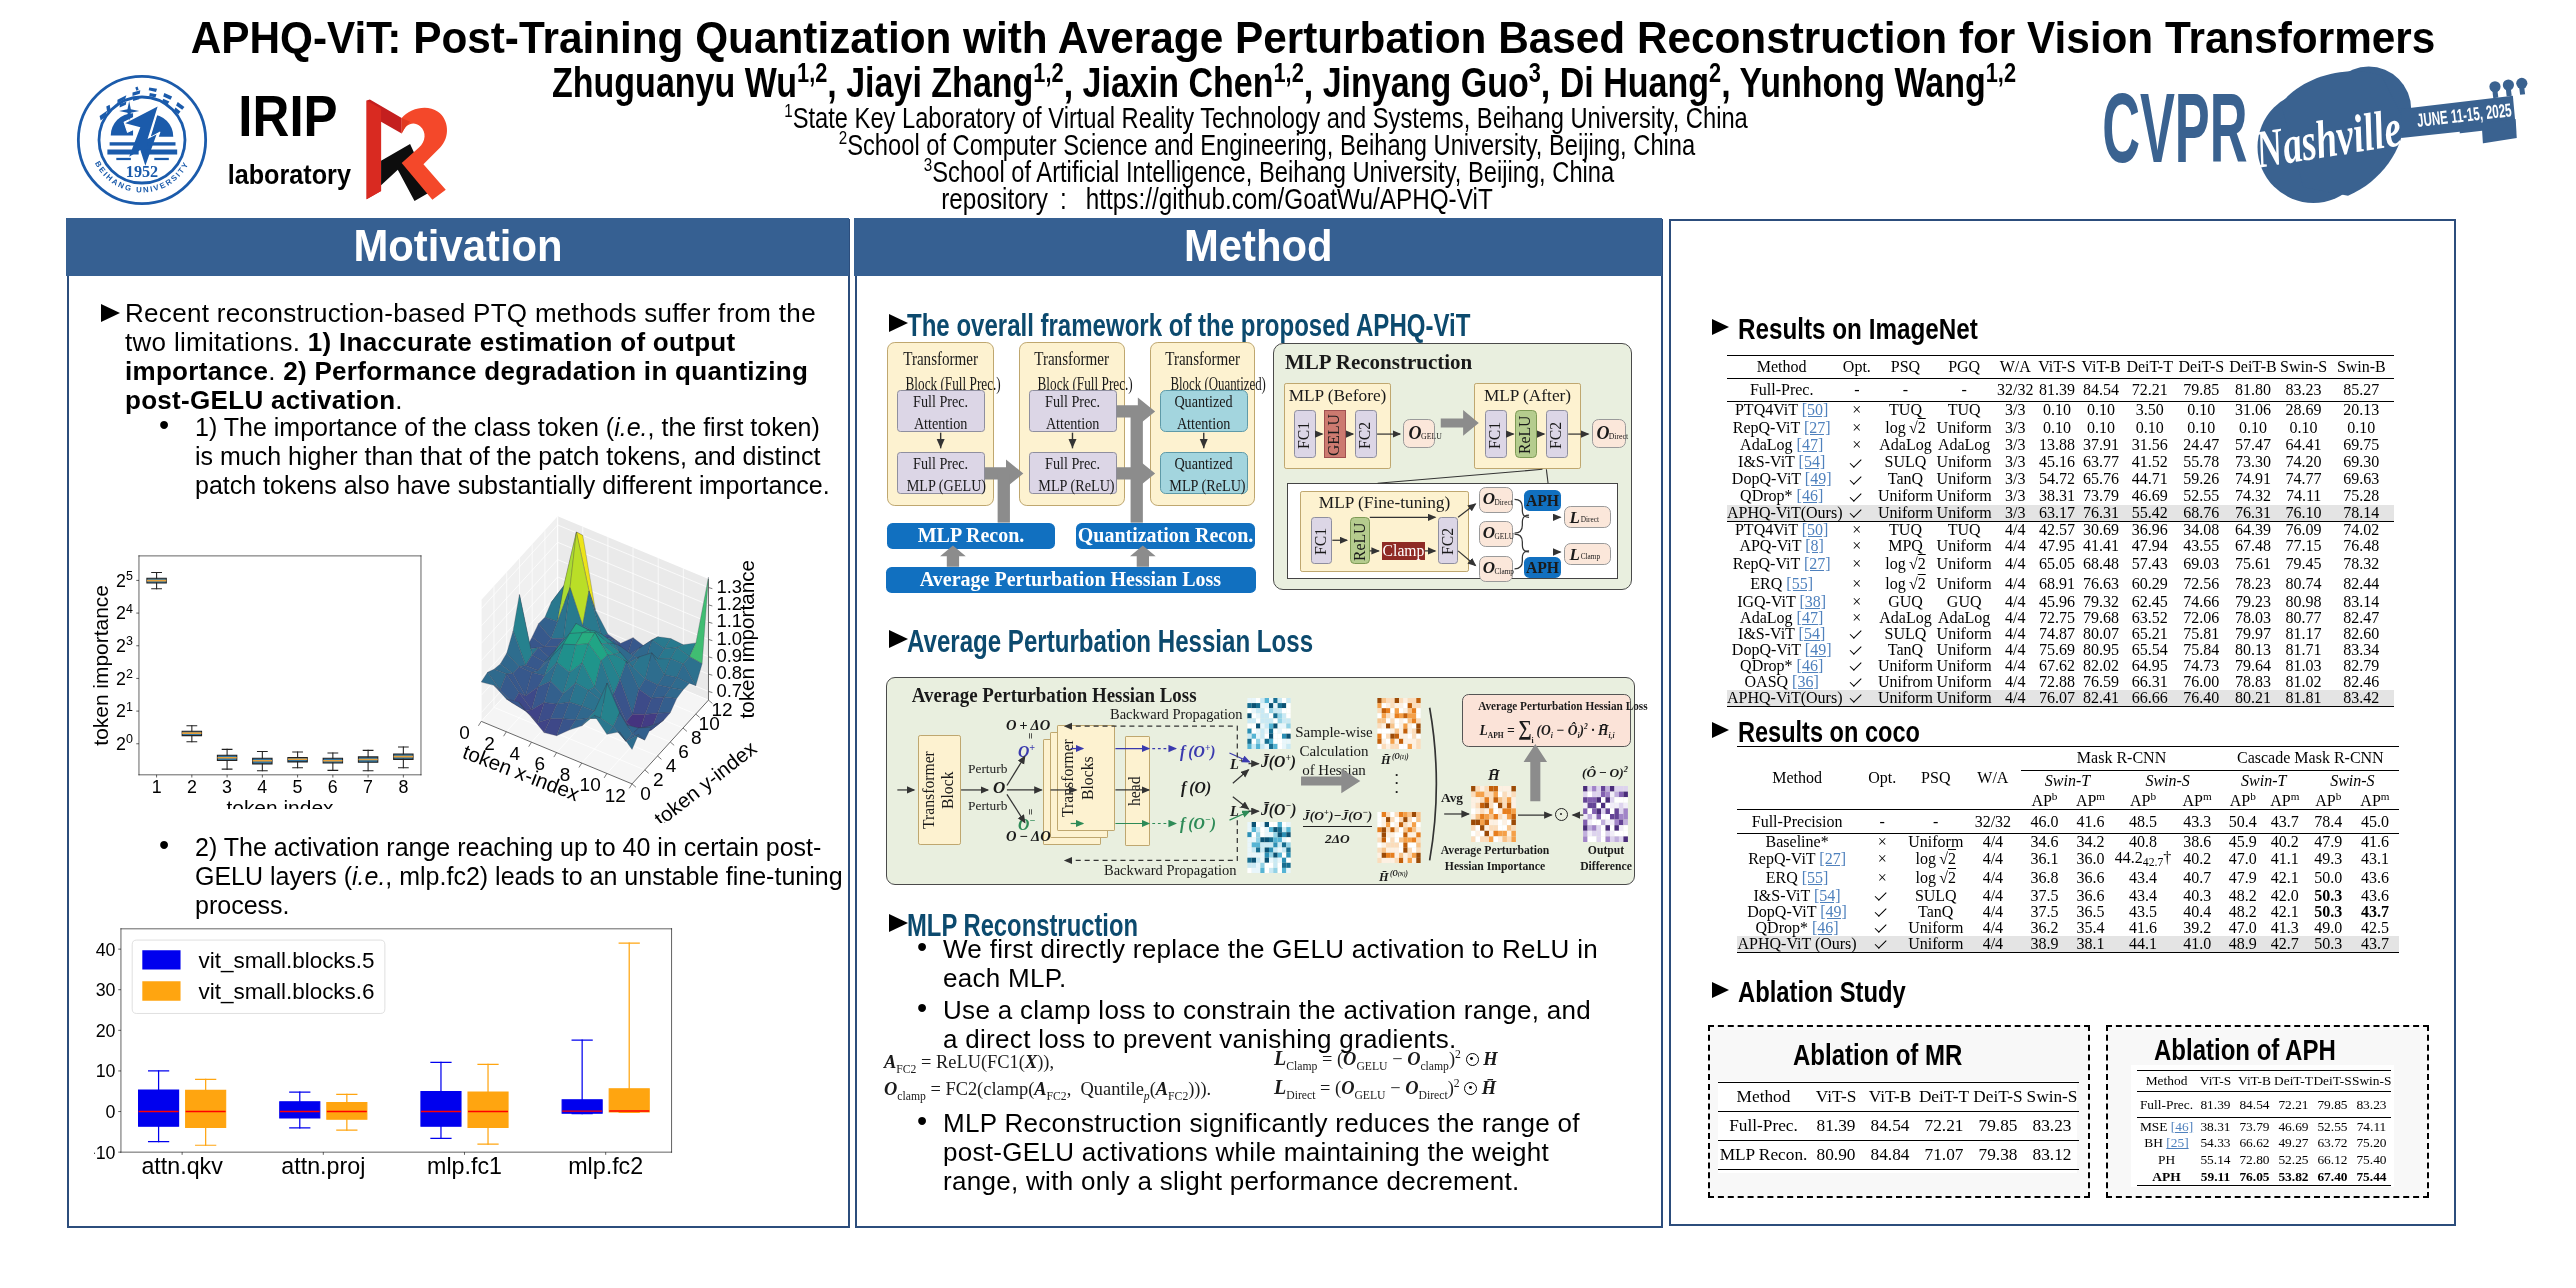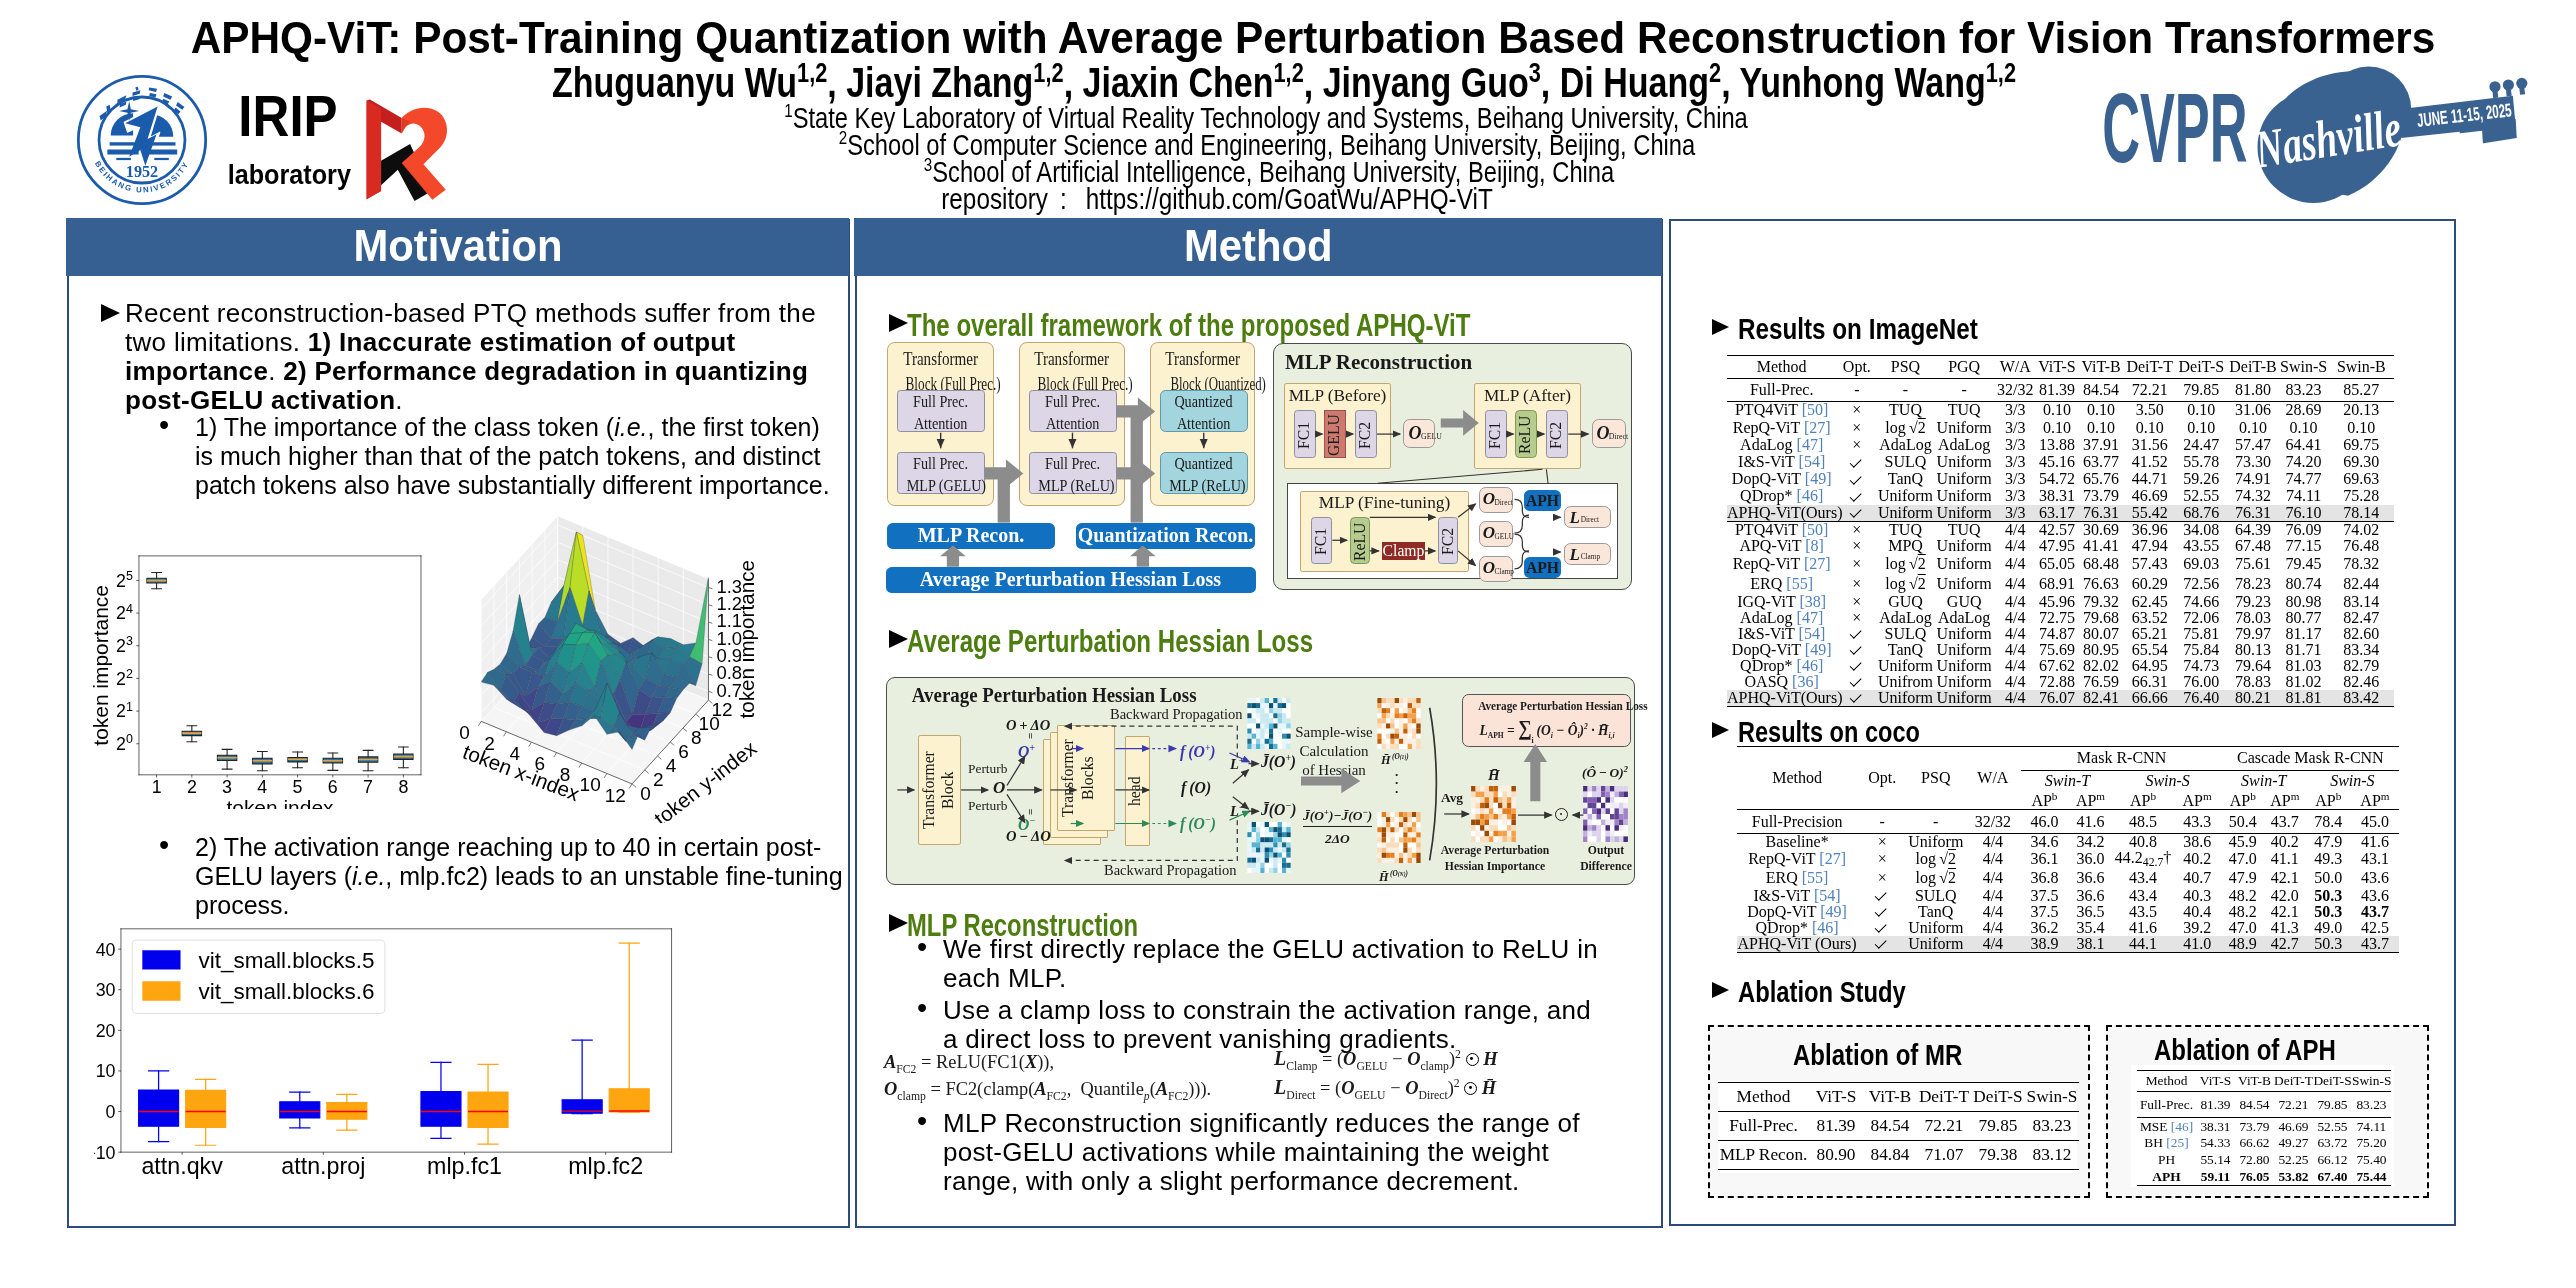--- a/index.html
+++ b/index.html
@@ -16,21 +16,21 @@
 .affil { width:2576px; text-align:center; font-size:30px; color:#000; transform:scaleX(0.79); transform-origin:center; white-space:nowrap; }
 sup.s { font-size:64%; vertical-align:super; line-height:0; }
 
 .col { border:2.8px solid #2c4d7c; background:#fff; }
 .colhead { position:absolute; left:-2.8px; top:-2.8px; height:58px; background:#366092; color:#fff; font-weight:bold; font-size:44px; text-align:center; line-height:55px; }
 .colhead span { display:inline-block; transform:scaleX(0.95); transform-origin:center; }
 
 .tri { position:absolute; width:0; height:0; border-left:19px solid #000; border-top:9.5px solid transparent; border-bottom:9.5px solid transparent; }
 .tri2 { position:absolute; width:0; height:0; border-left:17px solid #000; border-top:8.4px solid transparent; border-bottom:8.4px solid transparent; }
 .body-t { font-size:26px; line-height:29px; color:#000; letter-spacing:0.3px; }
-.subhead { font-size:31px; font-weight:bold; color:#4d7c0f; white-space:nowrap;text-align:center; }
+.subhead { font-size:31px; font-weight:bold; color:#0c4a6e; white-space:nowrap;text-align:center; }
 .rhead { font-size:29px; font-weight:bold; color:#000; white-space:nowrap; }
 
 .ck { display:inline-block; width:10.6px; height:5.6px; border-left:1.8px solid #000; border-bottom:1.8px solid #000; transform:rotate(-45deg) translateY(-2.8px); vertical-align:1.1px; }
 .xmark { font-size:16px; }
 .odot2 { display:inline-block; width:13px; height:13px; border:1.4px solid #000; border-radius:50%; position:relative; vertical-align:-0.6px; }
 .odot2:after { content:""; position:absolute; left:3.9px; top:3.9px; width:2.8px; height:2.8px; border-radius:50%; background:#000; }
 
 .dy { background:#fdf2d0; border:1.1px solid #bfa76f; border-radius:7.8px; }
 .dp { background:#dcd6e6; border:1.1px solid #8f8f9f; border-radius:3.4px; }
 .dt { background:#a3d5de; border:1.1px solid #5f9aa8; border-radius:5.6px; }
@@ -42,21 +42,21 @@
 .dser { font-family:"Liberation Serif", serif; color:#1a1a1a; }
 .vtext { writing-mode:vertical-rl; transform:rotate(180deg); text-align:center; display:inline-block; font-weight:inherit; }
 
 table.res { border-collapse:collapse; font-family:"Liberation Serif", serif; color:#000; table-layout:fixed; border-top:1.7px solid #000; border-bottom:1.7px solid #000; }
 table.res td { padding:0; text-align:center; font-weight:normal; white-space:nowrap; vertical-align:middle; line-height:1.0; }
 table.res tr:first-child td { border-bottom:1px solid #000; }
 table.res tr.rule-b td { border-bottom:1px solid #000; }
 .grule td { border-top:1px solid #000; }
 .t2 tr:first-child td { border-bottom:none; }
 .t2 tr:first-child td.gb { border-bottom:1px solid #000; }
-.ref { color:#4f81bd; }
+.ref { color:#4f81bd;text-decoration:underline; }
 .hl { background:#e4e4e4; }
 .hl td { font-weight:bold; }
 </style>
 </head>
 <body>
 <div class="page">
 
 <div class="abs title">APHQ-ViT: Post-Training Quantization with Average Perturbation Based Reconstruction for Vision Transformers</div>
 <div class="abs authors">Zhuguanyu Wu<sup class="s">1,2</sup>, Jiayi Zhang<sup class="s">1,2</sup>, Jiaxin Chen<sup class="s">1,2</sup>, Jinyang Guo<sup class="s">3</sup>, Di Huang<sup class="s">2</sup>, Yunhong Wang<sup class="s">1,2</sup></div>
 <div class="abs affil" style="left:-22.4px; top:101px;"><sup class="s">1</sup>State Key Laboratory of Virtual Reality Technology and Systems, Beihang University, China</div>

